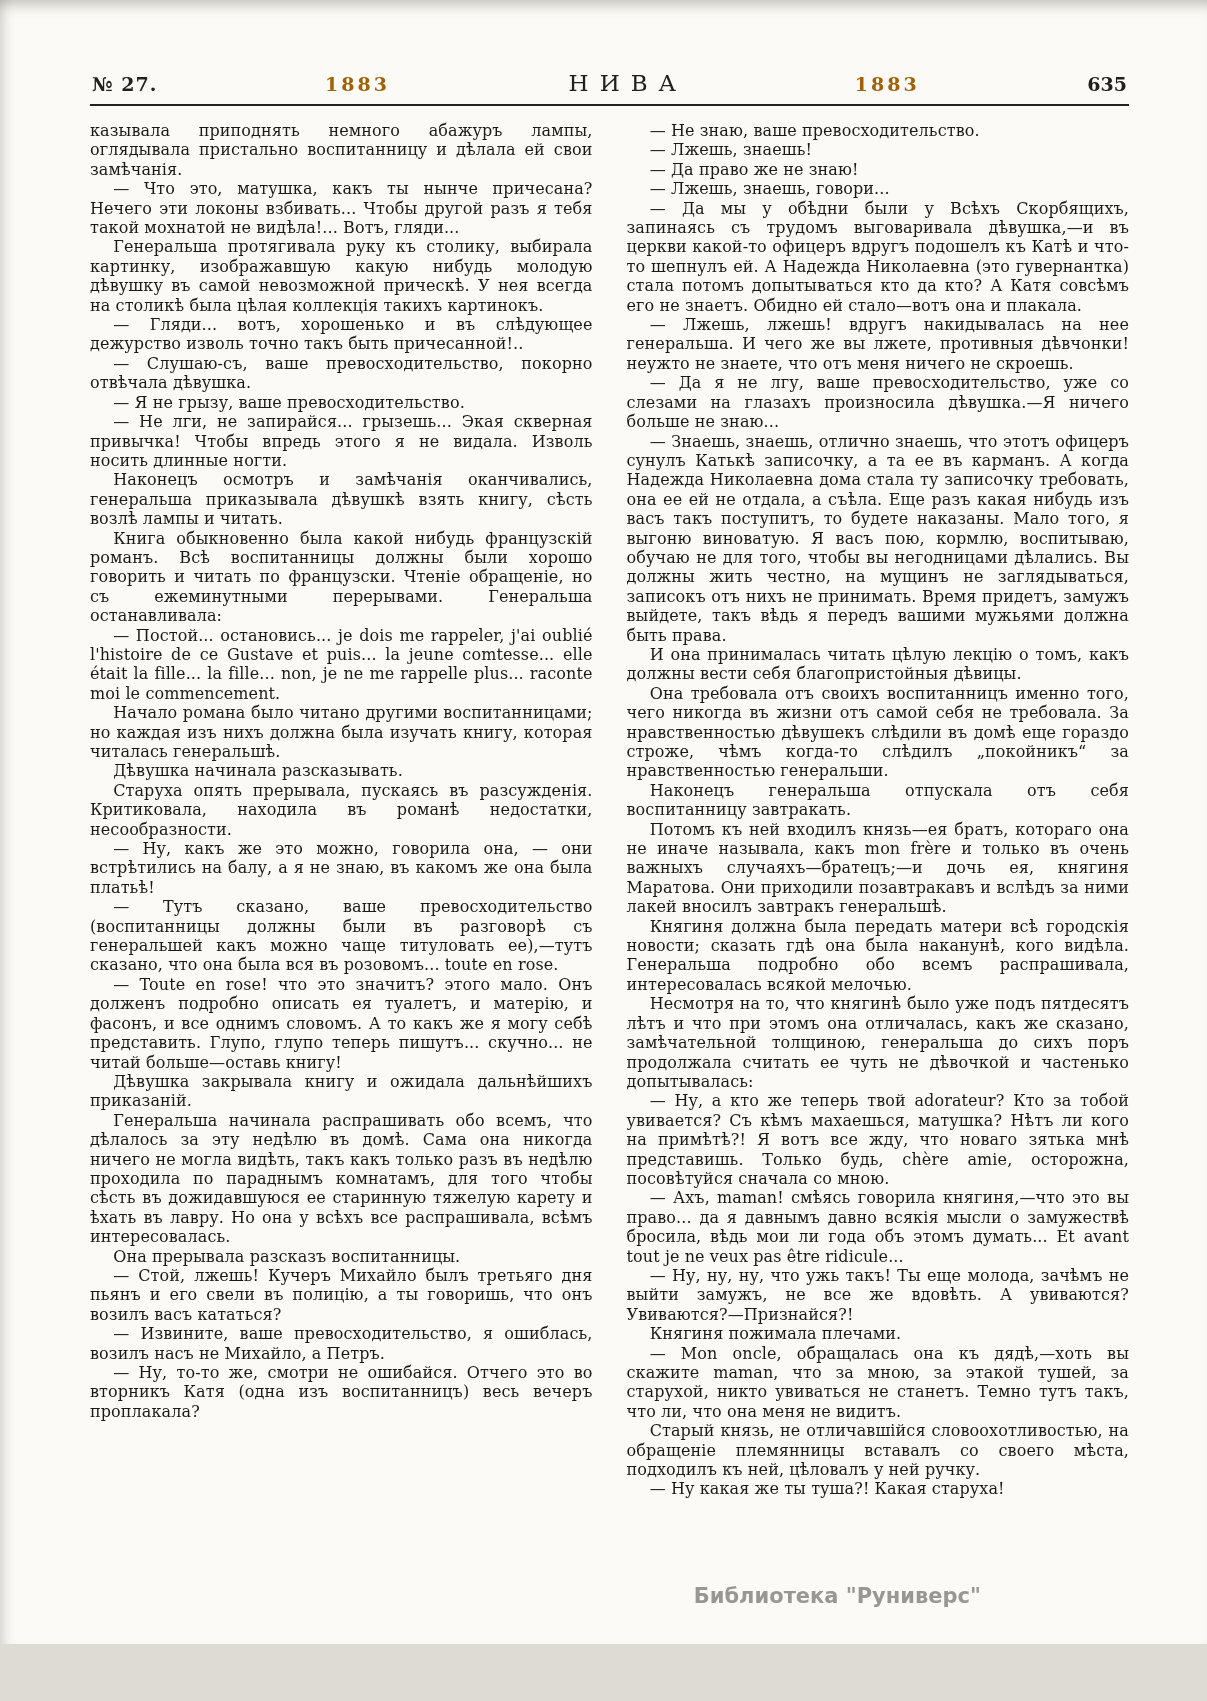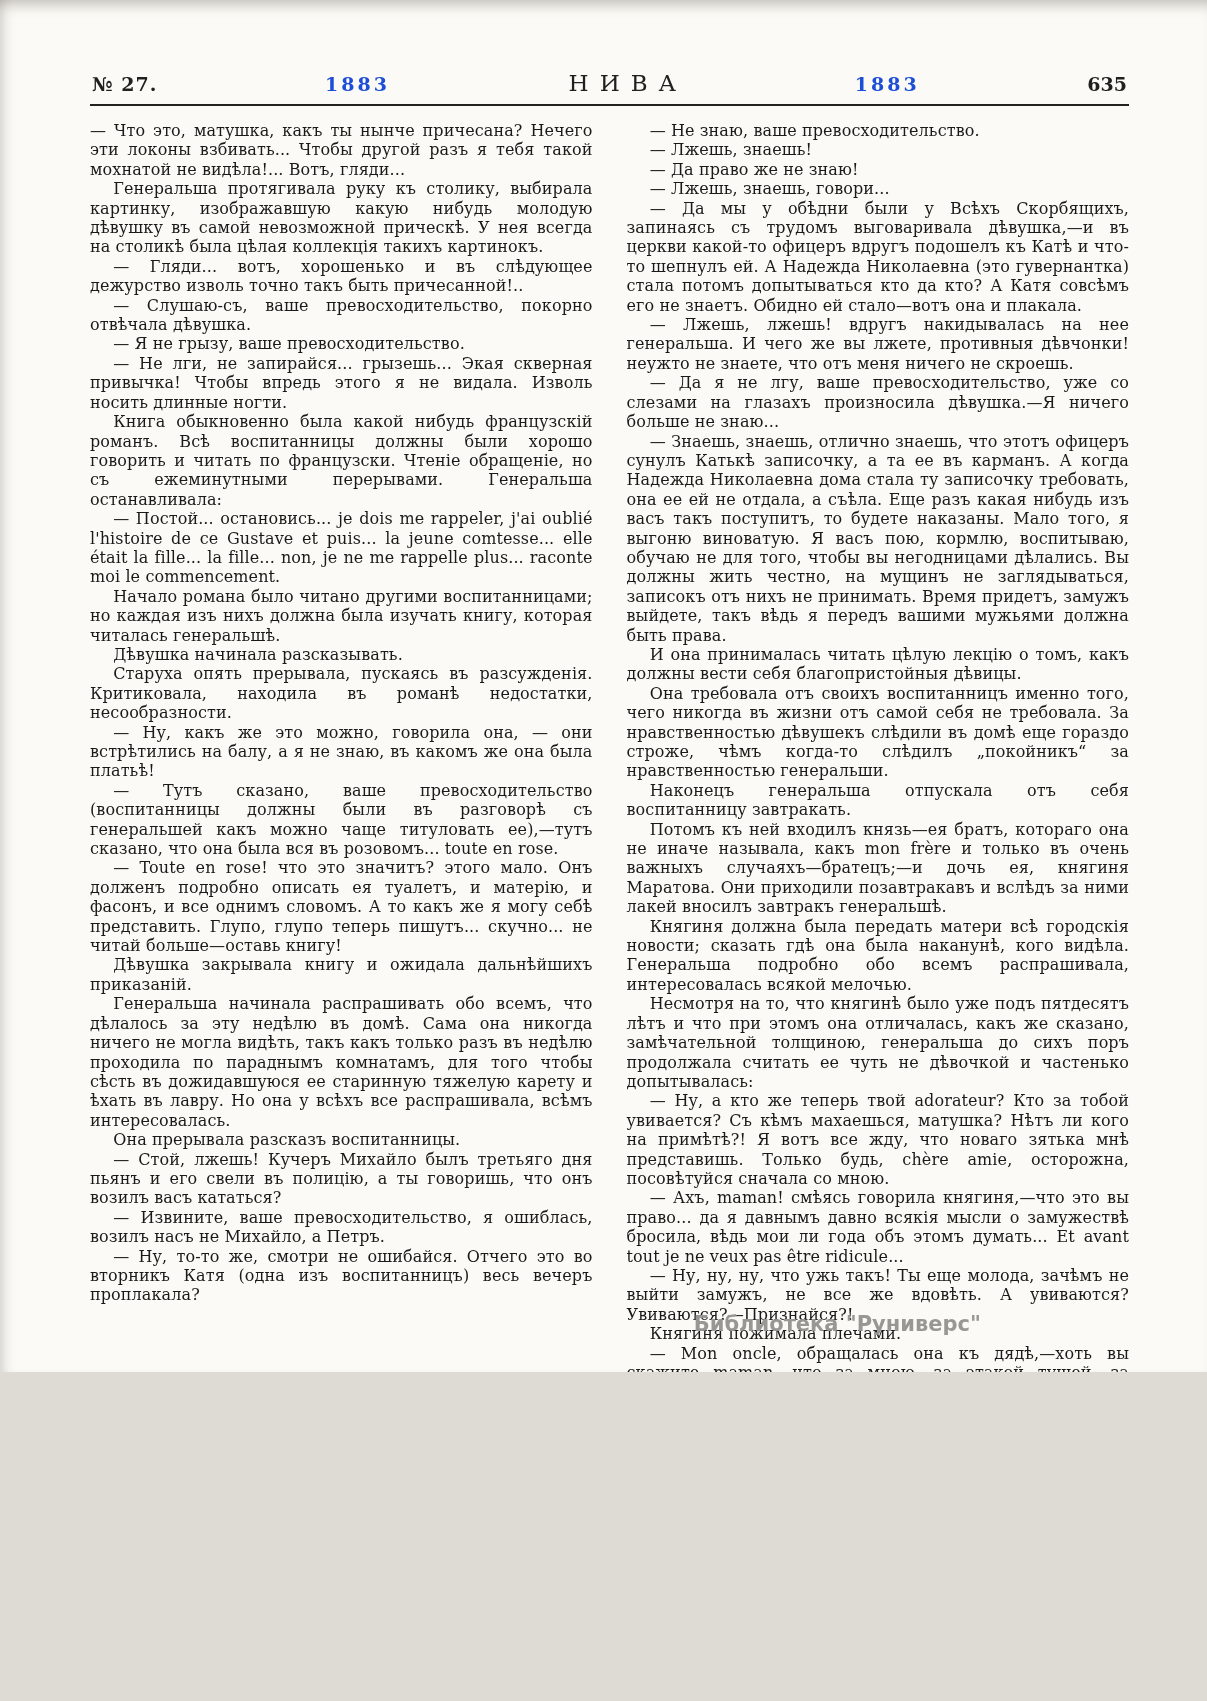--- a/index.html
+++ b/index.html
@@ -7,37 +7,37 @@
   body {
     width: 1207px;
     height: 1701px;
     background: #dedbd5;
     font-family: "DejaVu Serif", serif;
     overflow: hidden;
   }
   .page {
     position: relative;
     width: 1207px;
-    height: 1372px;
+    height: 1644px;
     background: #fbfaf6;
     box-shadow: inset 0 14px 14px -10px rgba(120,115,105,.45),
                 inset 12px 0 14px -10px rgba(120,115,105,.35);
     overflow: hidden;
   }
   .page-header {
     display: flex;
     align-items: baseline;
     justify-content: space-between;
     margin: 0 80px 0 92px;
     padding-top: 70px;
     color: #20201e;
   }
   .issue   { font-weight: bold; font-size: 19px; letter-spacing: 1px; }
   .year-stamp {
-    color: #1d4ed8;
+    color: #a16207;
     font-weight: bold;
     font-size: 19px;
     letter-spacing: 3px;
   }
   .masthead {
     font-weight: normal;
     font-size: 23px;
     letter-spacing: 11px;
     padding-left: 11px; 
   }
@@ -83,26 +83,28 @@
     <span class="year-stamp" data-name="year-stamp-left">1883</span>
     <span class="masthead" data-name="magazine-title">НИВА</span>
     <span class="year-stamp" data-name="year-stamp-right">1883</span>
     <span class="pageno" data-name="page-number">635</span>
   </header>
 
   <div class="rule" data-name="header-rule"></div>
 
   <main class="columns" data-name="text-columns">
     <div class="col" data-name="left-column">
+        <p class="para" data-name="paragraph">казывала приподнять немного абажуръ лампы, оглядывала пристально воспитанницу и дѣлала ей свои замѣчанія.</p>
         <p class="para" data-name="paragraph">— Что это, матушка, какъ ты нынче причесана? Нечего эти локоны взбивать... Чтобы другой разъ я тебя такой мохнатой не видѣла!... Вотъ, гляди...</p>
         <p class="para" data-name="paragraph">Генеральша протягивала руку къ столику, выбирала картинку, изображавшую какую нибудь молодую дѣвушку въ самой невозможной прическѣ. У нея всегда на столикѣ была цѣлая коллекція такихъ картинокъ.</p>
         <p class="para" data-name="paragraph">— Гляди... вотъ, хорошенько и въ слѣдующее дежурство изволь точно такъ быть причесанной!..</p>
         <p class="para" data-name="paragraph">— Слушаю-съ, ваше превосходительство, покорно отвѣчала дѣвушка.</p>
         <p class="para" data-name="paragraph">— Я не грызу, ваше превосходительство.</p>
         <p class="para" data-name="paragraph">— Не лги, не запирайся... грызешь... Экая скверная привычка! Чтобы впредь этого я не видала. Изволь носить длинные ногти.</p>
+        <p class="para" data-name="paragraph">Наконецъ осмотръ и замѣчанія оканчивались, генеральша приказывала дѣвушкѣ взять книгу, сѣсть возлѣ лампы и читать.</p>
         <p class="para" data-name="paragraph">Книга обыкновенно была какой нибудь французскій романъ. Всѣ воспитанницы должны были хорошо говорить и читать по французски. Чтеніе обращеніе, но съ ежеминутными перерывами. Генеральша останавливала:</p>
         <p class="para" data-name="paragraph">— Постой... остановись... je dois me rappeler, j'ai oublié l'histoire de ce Gustave et puis... la jeune comtesse... elle était la fille... la fille... non, je ne me rappelle plus... raconte moi le commencement.</p>
         <p class="para" data-name="paragraph">Начало романа было читано другими воспитанницами; но каждая изъ нихъ должна была изучать книгу, которая читалась генеральшѣ.</p>
         <p class="para" data-name="paragraph">Дѣвушка начинала разсказывать.</p>
         <p class="para" data-name="paragraph">Старуха опять прерывала, пускаясь въ разсужденія. Критиковала, находила въ романѣ недостатки, несообразности.</p>
         <p class="para" data-name="paragraph">— Ну, какъ же это можно, говорила она, — они встрѣтились на балу, а я не знаю, въ какомъ же она была платьѣ!</p>
         <p class="para" data-name="paragraph">— Тутъ сказано, ваше превосходительство (воспитанницы должны были въ разговорѣ съ генеральшей какъ можно чаще титуловать ее),—тутъ сказано, что она была вся въ розовомъ... toute en rose.</p>
         <p class="para" data-name="paragraph">— Toute en rose! что это значитъ? этого мало. Онъ долженъ подробно описать ея туалетъ, и матерію, и фасонъ, и все однимъ словомъ. А то какъ же я могу себѣ представить. Глупо, глупо теперь пишутъ... скучно... не читай больше—оставь книгу!</p>
         <p class="para" data-name="paragraph">Дѣвушка закрывала книгу и ожидала дальнѣйшихъ приказаній.</p>
         <p class="para" data-name="paragraph">Генеральша начинала распрашивать обо всемъ, что дѣлалось за эту недѣлю въ домѣ. Сама она никогда ничего не могла видѣть, такъ какъ только разъ въ недѣлю проходила по параднымъ комнатамъ, для того чтобы сѣсть въ дожидавшуюся ее старинную тяжелую карету и ѣхать въ лавру. Но она у всѣхъ все распрашивала, всѣмъ интересовалась.</p>

